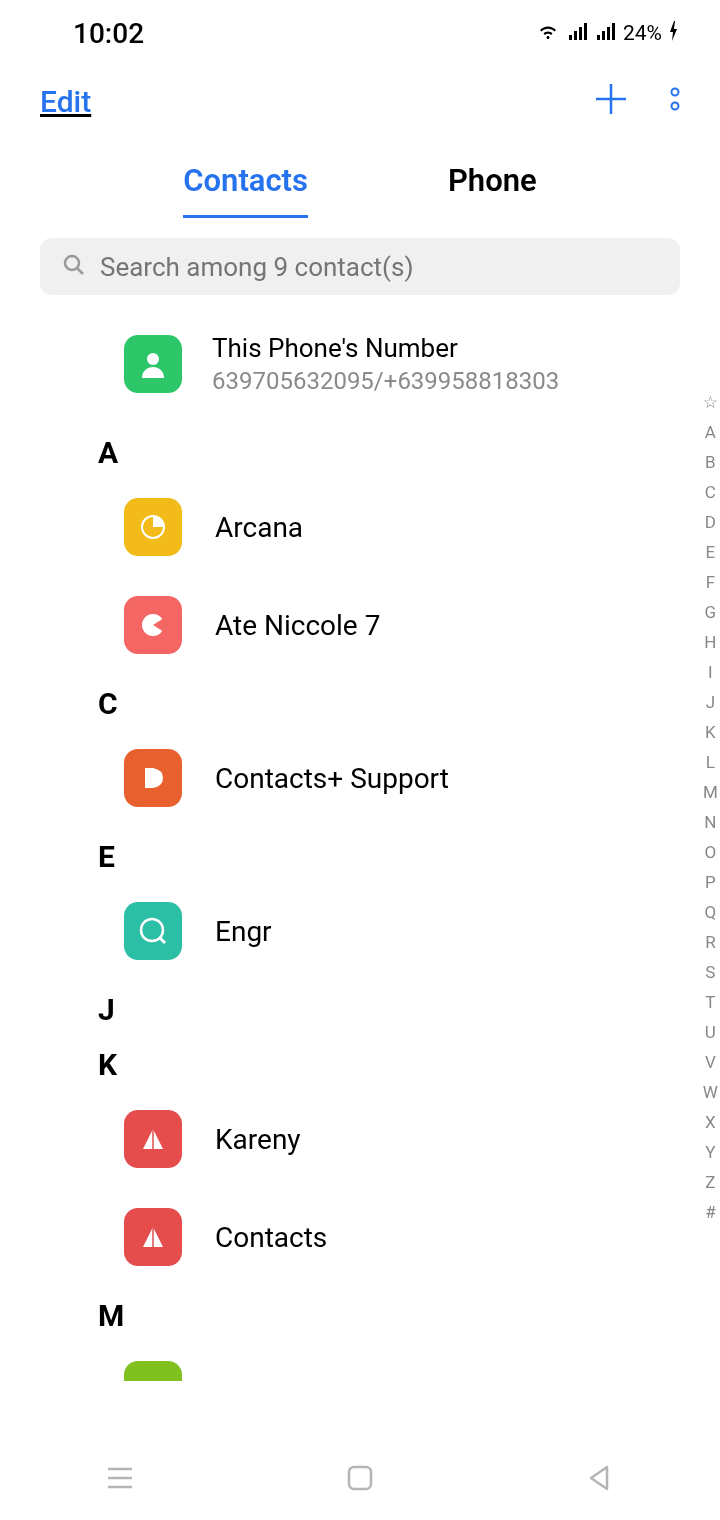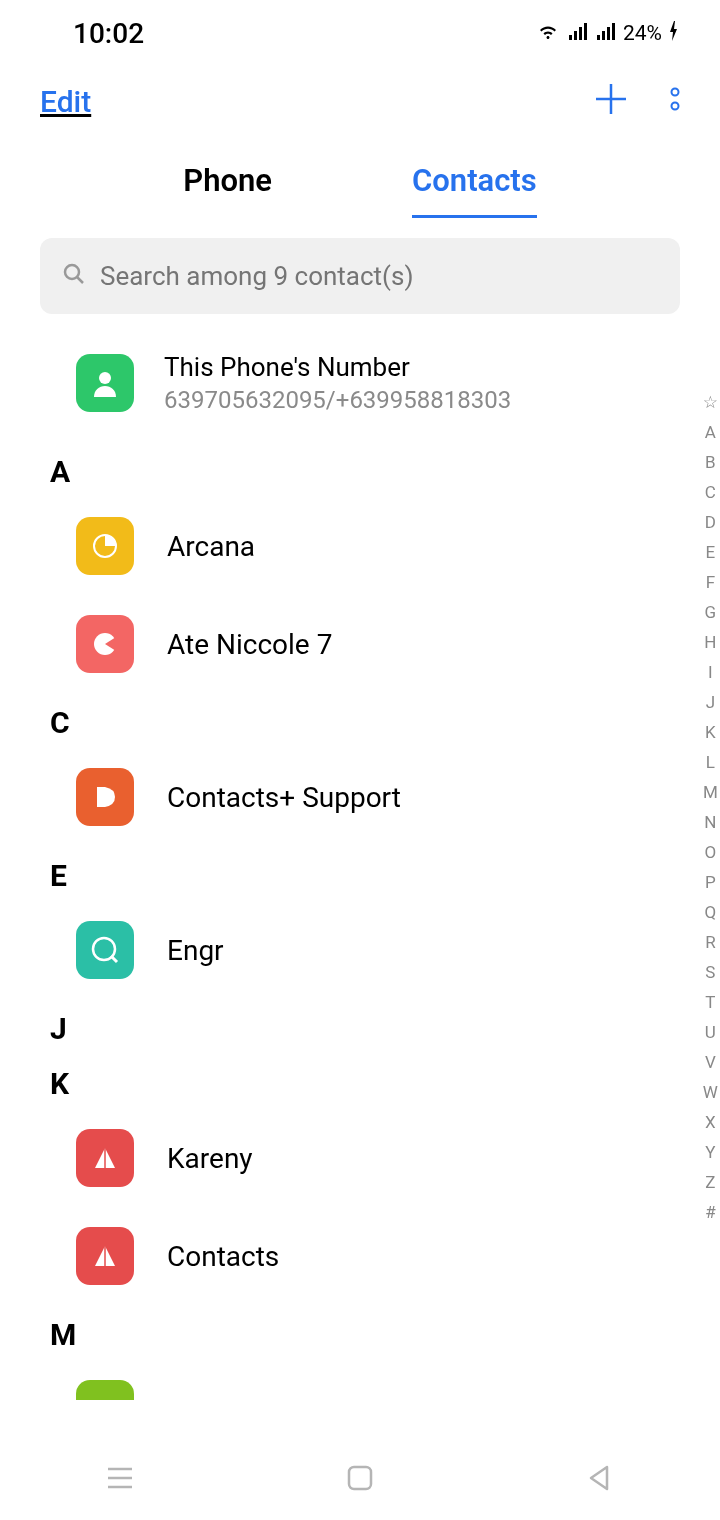--- a/index.html
+++ b/index.html
@@ -14,25 +14,25 @@
   .header-right { display: flex; align-items: center; gap: 40px; }
   .plus-icon { color: #2772ed; }
   .more-icon { color: #2772ed; }
   
   .tabs { display: flex; justify-content: center; gap: 140px; padding: 10px 0 0; }
   .tab { font-size: 31px; font-weight: 600; padding-bottom: 16px; }
   .tab-inactive { color: #000; }
   .tab-active { color: #2772ed; border-bottom: 3px solid #2772ed; }
   
   .search-wrap { padding: 20px 40px; }
-  .search-bar { background: #f0f0f0; border-radius: 12px; height: 76px; display: flex; align-items: center; padding: 0 22px; gap: 14px; }
+  .search-bar { background: #f0f0f0; border-radius: 12px; height: 57px; display: flex; align-items: center; padding: 0 22px; gap: 14px; }
   .search-bar input { border: none; background: transparent; font-size: 26px; color: #999; outline: none; flex: 1; }
   .search-icon { color: #999; }
   
-  .content { padding: 0 40px; position: relative; }
+  .content { padding: 0 40px; position: relative; margin-left: 48px; }
   
   .my-row { display: flex; align-items: center; gap: 30px; padding: 18px 0 28px 36px; }
   .my-avatar { width: 58px; height: 58px; background: #2dc76a; border-radius: 14px; display: flex; align-items: center; justify-content: center; }
   .my-info .title { font-size: 26px; color: #000; font-weight: 400; }
   .my-info .sub { font-size: 24px; color: #8a8a8a; margin-top: 4px; }
   
   .section-letter { font-size: 30px; font-weight: 700; color: #000; padding: 12px 0 8px 10px; }
   
   .contact-row { display: flex; align-items: center; gap: 33px; padding: 20px 0 20px 36px; }
   .contact-avatar { width: 58px; height: 58px; border-radius: 14px; display: flex; align-items: center; justify-content: center; font-size: 30px; color: #fff; font-weight: 600; }
@@ -92,22 +92,22 @@
     <span class="more-icon">
       <svg width="10" height="30" viewBox="0 0 10 30">
           <circle cx="5" cy="8" r="3.5" fill="none" stroke="#2772ed" stroke-width="2"></circle>
           <circle cx="5" cy="22" r="3.5" fill="none" stroke="#2772ed" stroke-width="2"></circle>
         </svg>
     </span>
   </div>
 </div>
 
 <div class="tabs">
+  <div class="tab tab-active">Contacts</div>
   <div class="tab tab-inactive">Phone</div>
-  <div class="tab tab-active">Contacts</div>
 </div>
 
 <div class="search-wrap">
   <div class="search-bar">
     <span class="search-icon">
       <svg width="24" height="24" viewBox="0 0 24 24">
           <circle cx="10" cy="10" r="7" fill="none" stroke="#999" stroke-width="2.5"></circle>
           <line x1="15" y1="15" x2="21" y2="21" stroke="#999" stroke-width="2.5"></line>
         </svg>
     </span>

